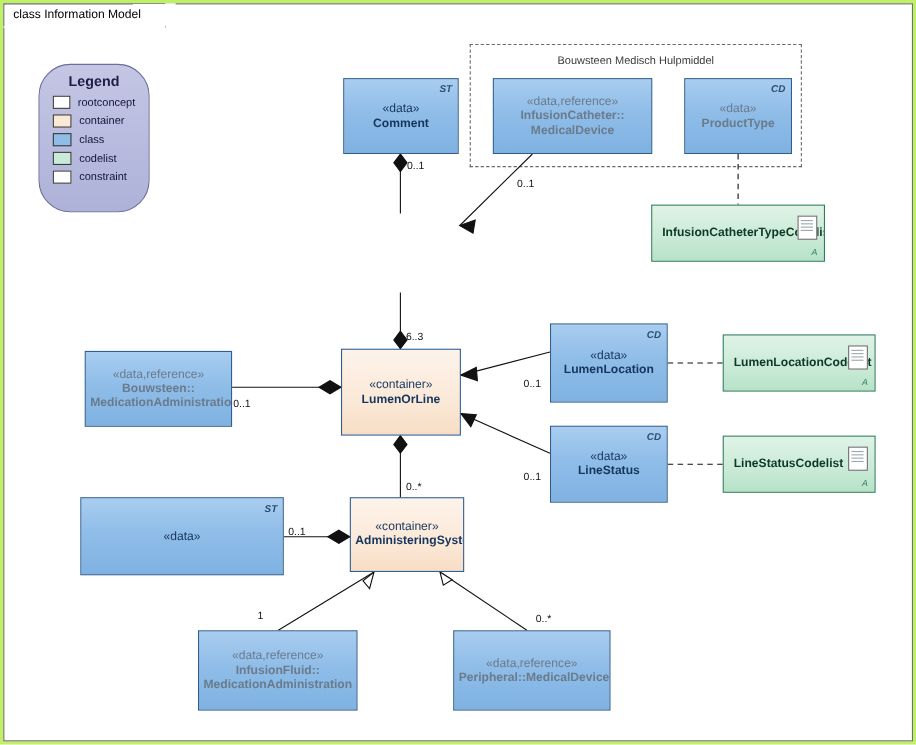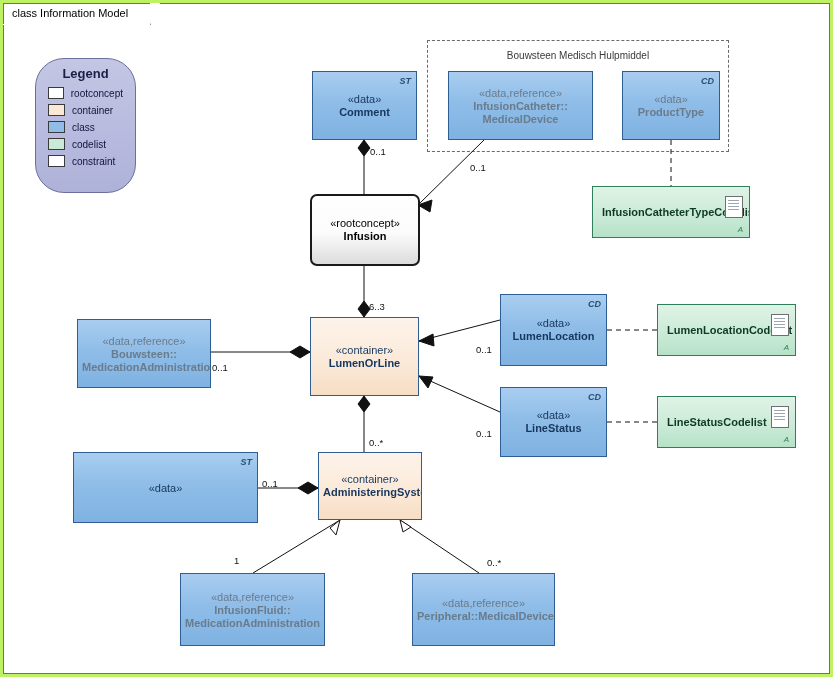--- a/index.html
+++ b/index.html
@@ -335,26 +335,20 @@
   </div>
 
   <div class="node n-codelist" style="left:592px; top:186px; width:158px; height:52px;">
     <div class="body">
       <span class="nm">InfusionCatheterTypeCodelist</span>
     </div>
     <span class="doc-icon"></span>
     <span class="doc-corner">A</span>
   </div>
 
-  <div class="node n-root" style="left:310px; top:194px; width:110px; height:72px;">
-    <div class="body">
-      <span class="stereo">«rootconcept»</span>
-      <span class="nm">Infusion</span>
-    </div>
-  </div>
 
   <div class="node n-ref" style="left:77px; top:319px; width:134px; height:69px;">
     <div class="body">
       <span class="stereo">«data,reference»</span>
       <span class="nm">Bouwsteen::</span>
       <span class="nm">MedicationAdministration</span>
     </div>
   </div>
 
   <div class="node n-container" style="left:310px; top:317px; width:109px; height:79px;">

